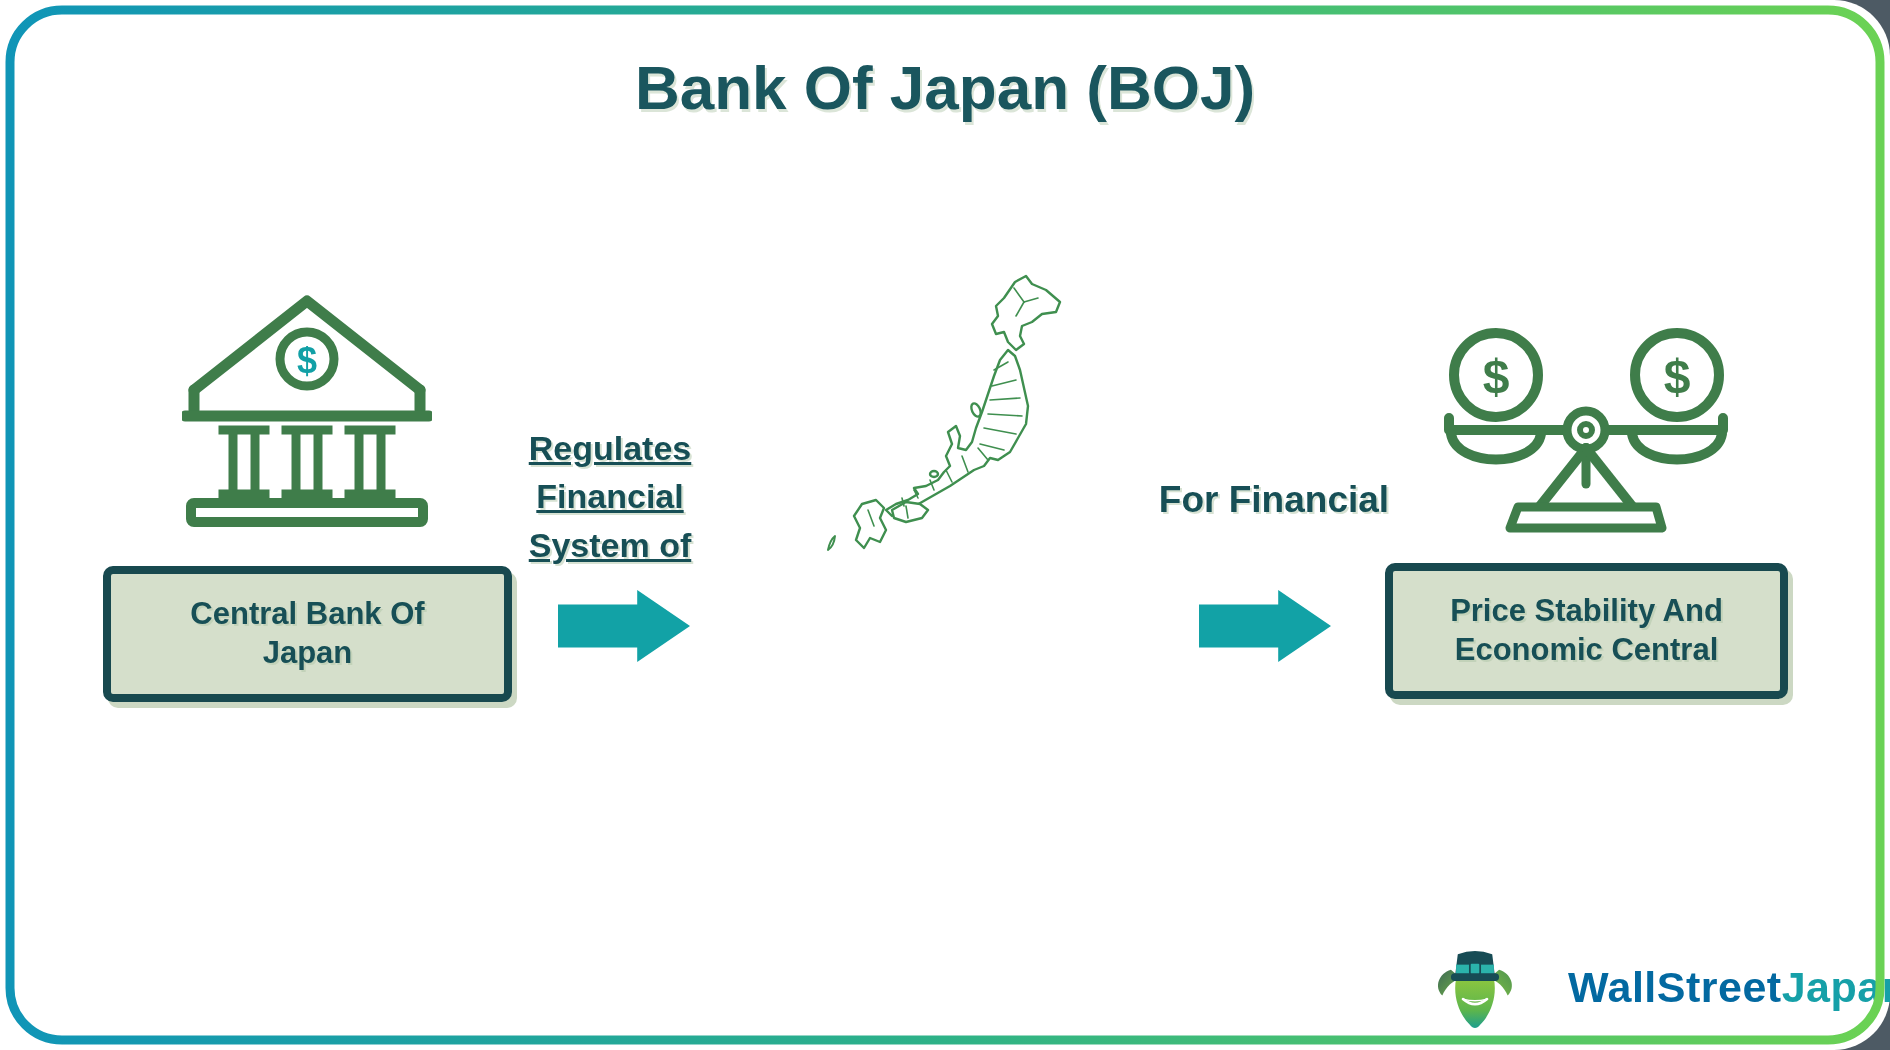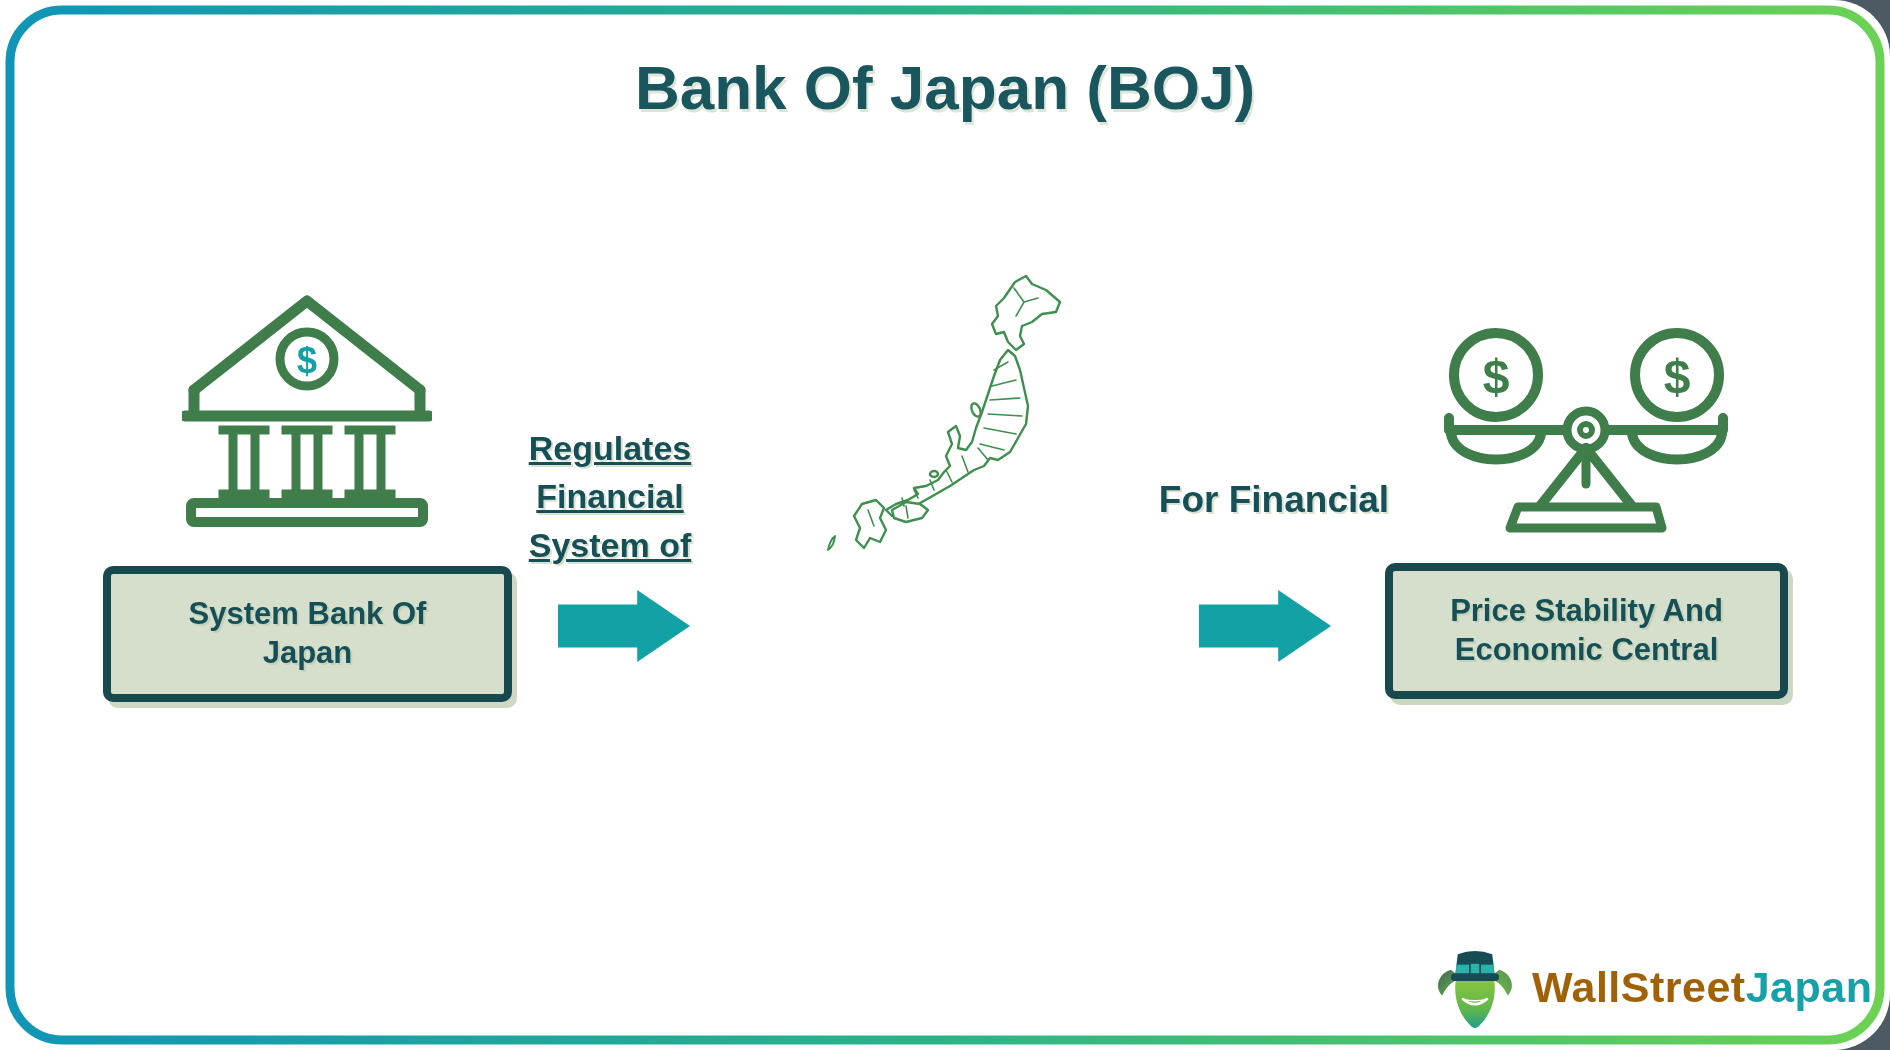--- a/index.html
+++ b/index.html
@@ -56,21 +56,21 @@
 
   .icon-wrap{position:absolute;}
   .bank-icon{left:182px;top:290px;}
   .map-icon{left:818px;top:258px;}
   .scale-icon{left:1442px;top:268px;}
 
   .logo{
     position:absolute;left:1432px;top:942px;display:flex;align-items:center;gap:14px;
   }
   .logo-text{font-size:43px;font-weight:bold;letter-spacing:0.5px;}
-  .logo-text .ws{color:#a16207;}
+  .logo-text .ws{color:#0369a1;margin-left:36px;}
   .logo-text .mojo{color:#16a0a8;}
 
   .dollar-svg-text{font-family:"Liberation Sans",sans-serif;font-weight:bold;}
 </style>
 </head>
 <body>
 
 <div class="corner-dark corner-tr"></div>
 <div class="corner-dark corner-br"></div>
 <div class="card"></div>
@@ -160,21 +160,21 @@
         <path d="M144 180 L98 238"></path>
         <path d="M144 180 L190 238"></path>
         <path d="M76 239 L214 239 L220 260 L68 260 Z" stroke-width="9"></path>
       </g>
       <text class="dollar-svg-text" x="54" y="108" font-size="48" fill="#3f7d4a" text-anchor="middle" dominant-baseline="central">$</text>
       <text class="dollar-svg-text" x="235" y="108" font-size="48" fill="#3f7d4a" text-anchor="middle" dominant-baseline="central">$</text>
     </svg>
   </div>
 
   <div class="flow-box box-source">
-    <div class="box-label">System Bank Of Japan</div>
+    <div class="box-label">Central Bank Of Japan</div>
   </div>
 
   <div class="arrow-label label-regulates">Regulates Financial System of</div>
   <div class="arrow arrow-1"></div>
 
 
   <div class="arrow-label label-ensuring">For Financial</div>
   <div class="arrow arrow-2"></div>
 
   <div class="flow-box box-result">

